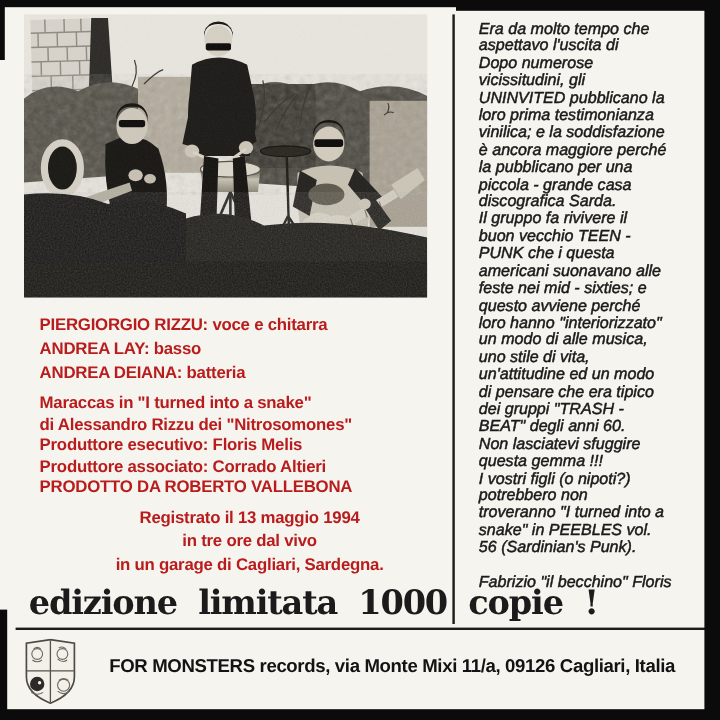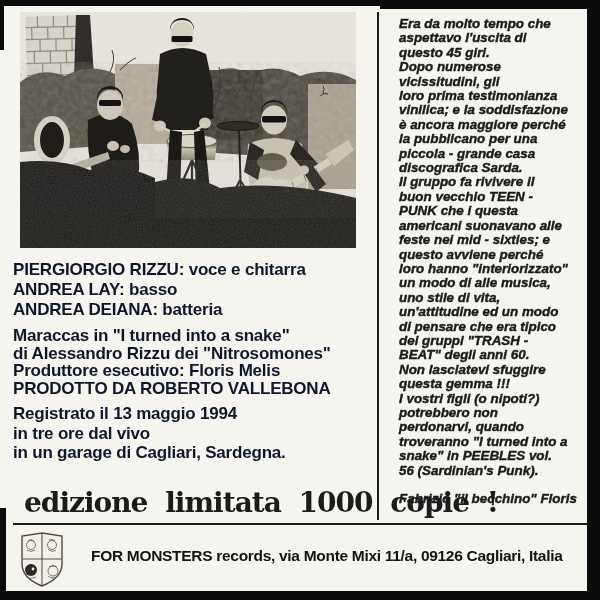--- a/index.html
+++ b/index.html
@@ -15,38 +15,38 @@
   .edge-bottom{left:0;top:591px;width:600px;height:9px;}
   .edge-left-top{left:0;top:0;width:4px;height:50px;}
   .edge-left-bottom{left:0;top:508px;width:6px;height:92px;}
 
   .photo{position:absolute;left:20px;top:12px;width:336px;height:236px;background:#e8e5de;}
   .photo svg{display:block;width:100%;height:100%;}
 
   .divider-v{position:absolute;left:377px;top:12px;width:2px;height:508px;background:#1c1c1c;}
   .rule-h{position:absolute;left:13px;top:523px;width:576px;height:2px;background:#1c1c1c;}
 
-  .credits{position:absolute;left:13px;top:260px;width:350px;
-           font-weight:bold;font-size:17px;letter-spacing:-0.2px;color:#0f172a;}
+  .credits{position:absolute;left:33px;top:260px;width:350px;
+           font-weight:bold;font-size:14px;letter-spacing:-0.2px;color:#b91c1c;}
   .credits .grp1 .tl{line-height:20px;}
   .credits .grp2{margin-top:7px;}
   .credits .grp2 .tl{line-height:17.5px;}
-  .credits .grp3{margin-top:7px;}
+  .credits .grp3{margin-top:7px;text-align:center;}
   .credits .grp3 .tl{line-height:19.5px;}
   .tl{white-space:nowrap;}
 
   .edition{position:absolute;left:24px;top:486px;width:340px;
            font-family:"DejaVu Serif","Liberation Serif",serif;
            font-weight:bold;font-size:28px;letter-spacing:-1px;word-spacing:9px;
            color:#1b1b1b;white-space:nowrap;}
 
   .liner{position:absolute;left:399px;top:17px;width:192px;
          font-style:italic;font-size:13.4px;color:#1a1a1a;
          -webkit-text-stroke:0.4px #1a1a1a;}
-  .liner .tl{line-height:14.4px;font-weight:bold;}
+  .liner .tl{line-height:14.4px;}
 
   .footer-logo{position:absolute;left:20px;top:532px;width:44px;height:56px;}
   .footer-text{position:absolute;left:91px;top:547px;width:512px;
                font-weight:bold;font-size:15.5px;letter-spacing:-0.3px;
                color:#131313;white-space:nowrap;}
 </style>
 </head>
 <body>
 
 <div class="sheet">
@@ -171,37 +171,38 @@
   <div class="credits">
     <div class="grp1">
         <div class="tl">PIERGIORGIO RIZZU: voce e chitarra</div>
         <div class="tl">ANDREA LAY: basso</div>
         <div class="tl">ANDREA DEIANA: batteria</div>
       </div>
     <div class="grp2">
         <div class="tl">Maraccas in "I turned into a snake"</div>
         <div class="tl">di Alessandro Rizzu dei "Nitrosomones"</div>
         <div class="tl">Produttore esecutivo: Floris Melis</div>
+        <div class="tl">Produttore associato: Corrado Altieri</div>
         <div class="tl">PRODOTTO DA ROBERTO VALLEBONA</div>
       </div>
     <div class="grp3">
         <div class="tl">Registrato il 13 maggio 1994</div>
         <div class="tl">in tre ore dal vivo</div>
         <div class="tl">in un garage di Cagliari, Sardegna.</div>
       </div>
   </div>
 
   <div class="edition">edizione limitata 1000 copie !</div>
 
   <div class="liner">
       <div class="tl">Era da molto tempo che</div>
       <div class="tl">aspettavo l'uscita di</div>
-      <div class="tl">questo 45 giri.</div>
       <div class="tl">Dopo numerose</div>
       <div class="tl">vicissitudini, gli</div>
+      <div class="tl">UNINVITED pubblicano la</div>
       <div class="tl">loro prima testimonianza</div>
       <div class="tl">vinilica; e la soddisfazione</div>
       <div class="tl">è ancora maggiore perché</div>
       <div class="tl">la pubblicano per una</div>
       <div class="tl">piccola - grande casa</div>
       <div class="tl">discografica Sarda.</div>
       <div class="tl">Il gruppo fa rivivere il</div>
       <div class="tl">buon vecchio TEEN -</div>
       <div class="tl">PUNK che i questa</div>
       <div class="tl">americani suonavano alle</div>
@@ -211,21 +212,20 @@
       <div class="tl">un modo di alle musica,</div>
       <div class="tl">uno stile di vita,</div>
       <div class="tl">un'attitudine ed un modo</div>
       <div class="tl">di pensare che era tipico</div>
       <div class="tl">dei gruppi "TRASH -</div>
       <div class="tl">BEAT" degli anni 60.</div>
       <div class="tl">Non lasciatevi sfuggire</div>
       <div class="tl">questa gemma !!!</div>
       <div class="tl">I vostri figli (o nipoti?)</div>
       <div class="tl">potrebbero non</div>
-      <div class="tl">perdonarvi, quando</div>
       <div class="tl">troveranno "I turned into a</div>
       <div class="tl">snake" in PEEBLES vol.</div>
       <div class="tl">56 (Sardinian's Punk).</div>
       <div class="tl">&nbsp;</div>
       <div class="tl">Fabrizio "il becchino" Floris</div>
     </div>
 
   <div class="footer-logo">
     <svg viewBox="0 0 44 56">
       <path d="M22 1 L42 4 L42 32 Q42 46 22 54 Q2 46 2 32 L2 4 Z" fill="#f2f0e9" stroke="#4a4a46" stroke-width="1.4"></path>

